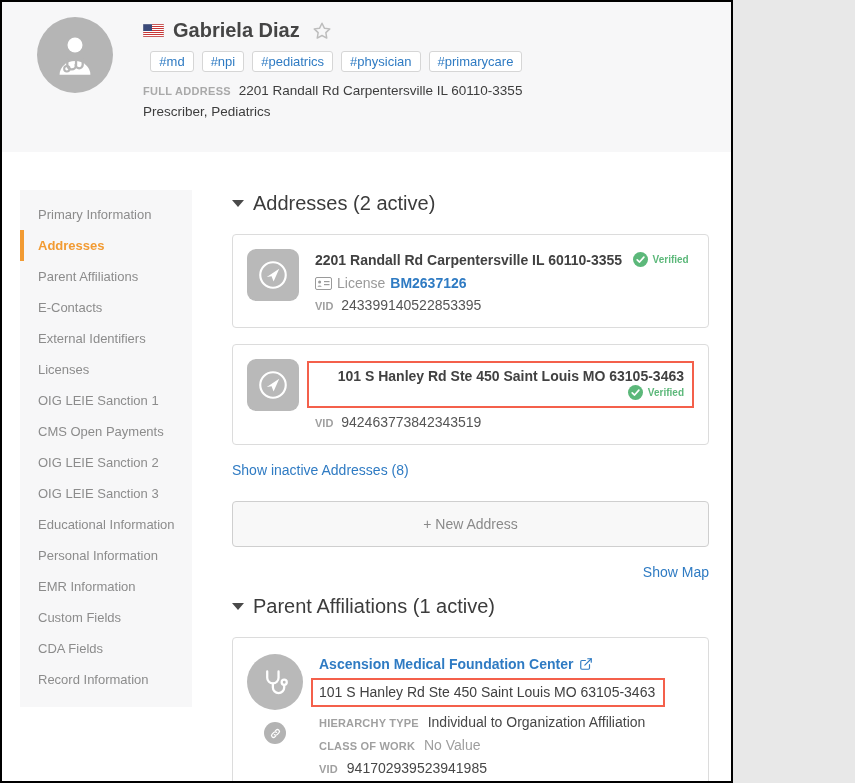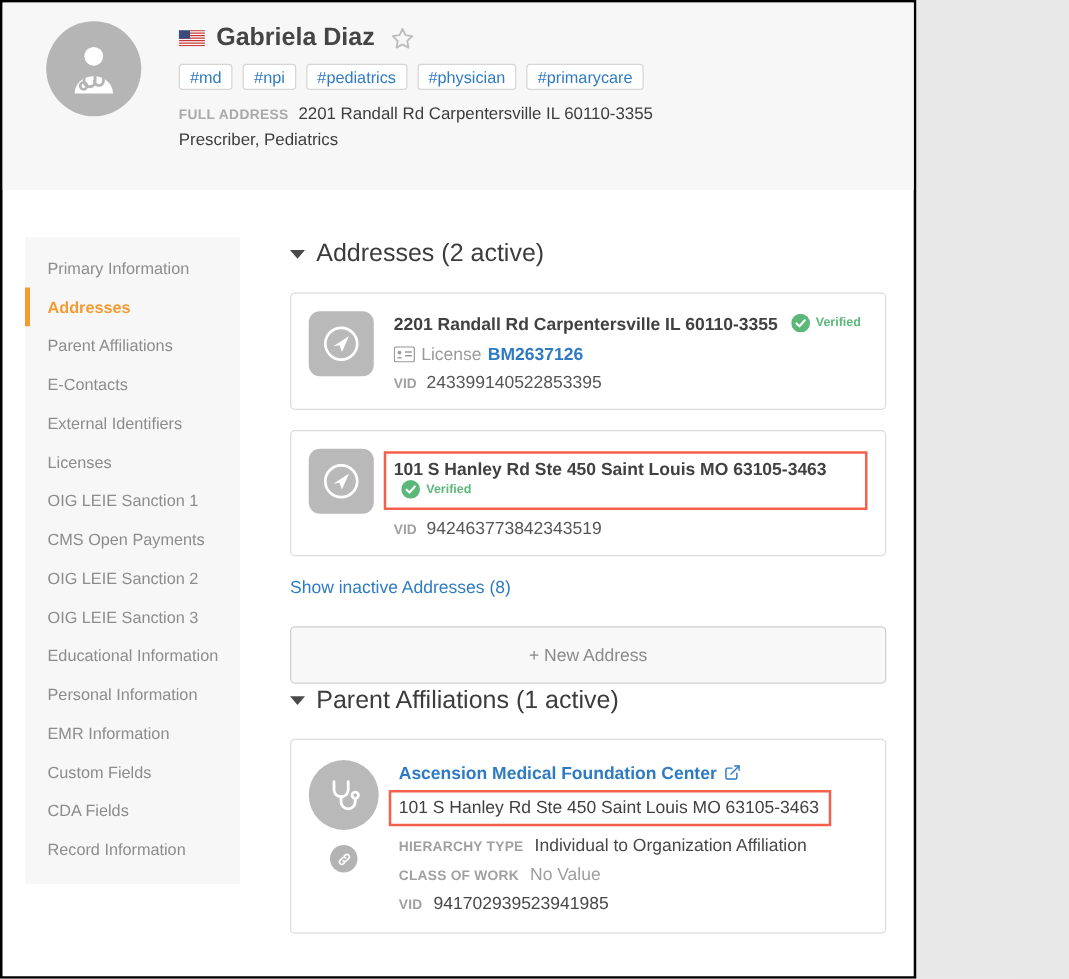--- a/index.html
+++ b/index.html
@@ -16,21 +16,21 @@
   }
   .avatar {
     width:76px; height:76px; border-radius:50%; background:#b5b5b5;
     flex:0 0 auto; display:flex; align-items:center; justify-content:center; margin-top:2px;
   }
   .header-info { padding-top:4px; }
   .name-row { display:flex; align-items:center; gap:9px; margin-bottom:9px; }
   .flag { width:21px; height:13px; display:inline-block; }
   .person-name { font-size:20px; font-weight:bold; color:#454545; }
   .star { margin-left:2px; display:flex; }
-  .tag-row { display:flex; gap:8px; margin-bottom:11px; }
+  .tag-row { display:flex; gap:8px; margin-bottom:11px;justify-content:flex-end; }
   .tag {
     color:#2f7bc3; font-size:13px; border:1px solid #d6d6d6; border-radius:3px;
     padding:2px 8px; background:#fff; cursor:pointer;
   }
   .addr-line { font-size:13.5px; color:#3d3d3d; margin-bottom:6px; }
   .field-label {
     font-size:11px; font-weight:bold; color:#a9a9a9; letter-spacing:.3px; margin-right:4px;
   }
   .subtitle { font-size:13.5px; color:#3d3d3d; }
 
@@ -57,21 +57,21 @@
     display:flex; align-items:center; justify-content:center; flex:0 0 auto;
   }
   .card-lines { padding-top:2px; }
   .addr-bold { font-size:14px; font-weight:bold; color:#414141; }
   .verified { display:inline-flex; align-items:center; gap:5px; margin-left:6px; vertical-align:-2px; }
   .verified-text { color:#5cb87a; font-weight:bold; font-size:10px; }
   .line2 { margin-top:6px; display:flex; align-items:center; gap:5px; font-size:14px; color:#9a9a9a; }
   .license-link { color:#2f7bc3; font-weight:bold; font-size:14px; cursor:pointer; }
   .vid-line { margin-top:6px; font-size:14px; color:#555; }
   .vid-label { font-size:11px; font-weight:bold; color:#a0a0a0; margin-right:4px; }
-  .red-box { display:inline-block; border:2px solid #f4604b; padding:3px 8px 4px 6px; margin-left:-8px; }
+  .red-box { display:inline-block; border:2px solid #f4604b; padding:3px 8px 4px 6px; margin-left:-8px;text-align:right; }
   .red-box .addr-bold { vertical-align:middle; }
 
   .blue-link { color:#2f7bc3; font-size:14px; cursor:pointer; text-decoration:none; display:inline-block; }
   .show-inactive-row { margin:4px 0 22px 0; }
   .new-btn {
     width:100%; height:46px; background:#f8f8f8; border:1px solid #cfcfcf; border-radius:4px;
     color:#8a8a8a; font-size:14px; font-family:"Liberation Sans",sans-serif; cursor:pointer;
   }
   .map-row { text-align:right; margin:16px 0 14px 0; }
 
@@ -230,20 +230,23 @@
           </div>
         </div>
       </div>
 
       <div class="show-inactive-row">
         <a class="blue-link">Show inactive Addresses (8)</a>
       </div>
 
       <button class="new-btn">+ New Address</button>
 
+      <div class="map-row">
+        <a class="blue-link">Show Map</a>
+      </div>
 
       <div class="section-head">
         <span class="tri"></span>
         <span class="section-title">Parent Affiliations (1 active)</span>
       </div>
 
       
       <div class="card aff-card">
         <div class="aff-icons">
           <div class="big-circle">

